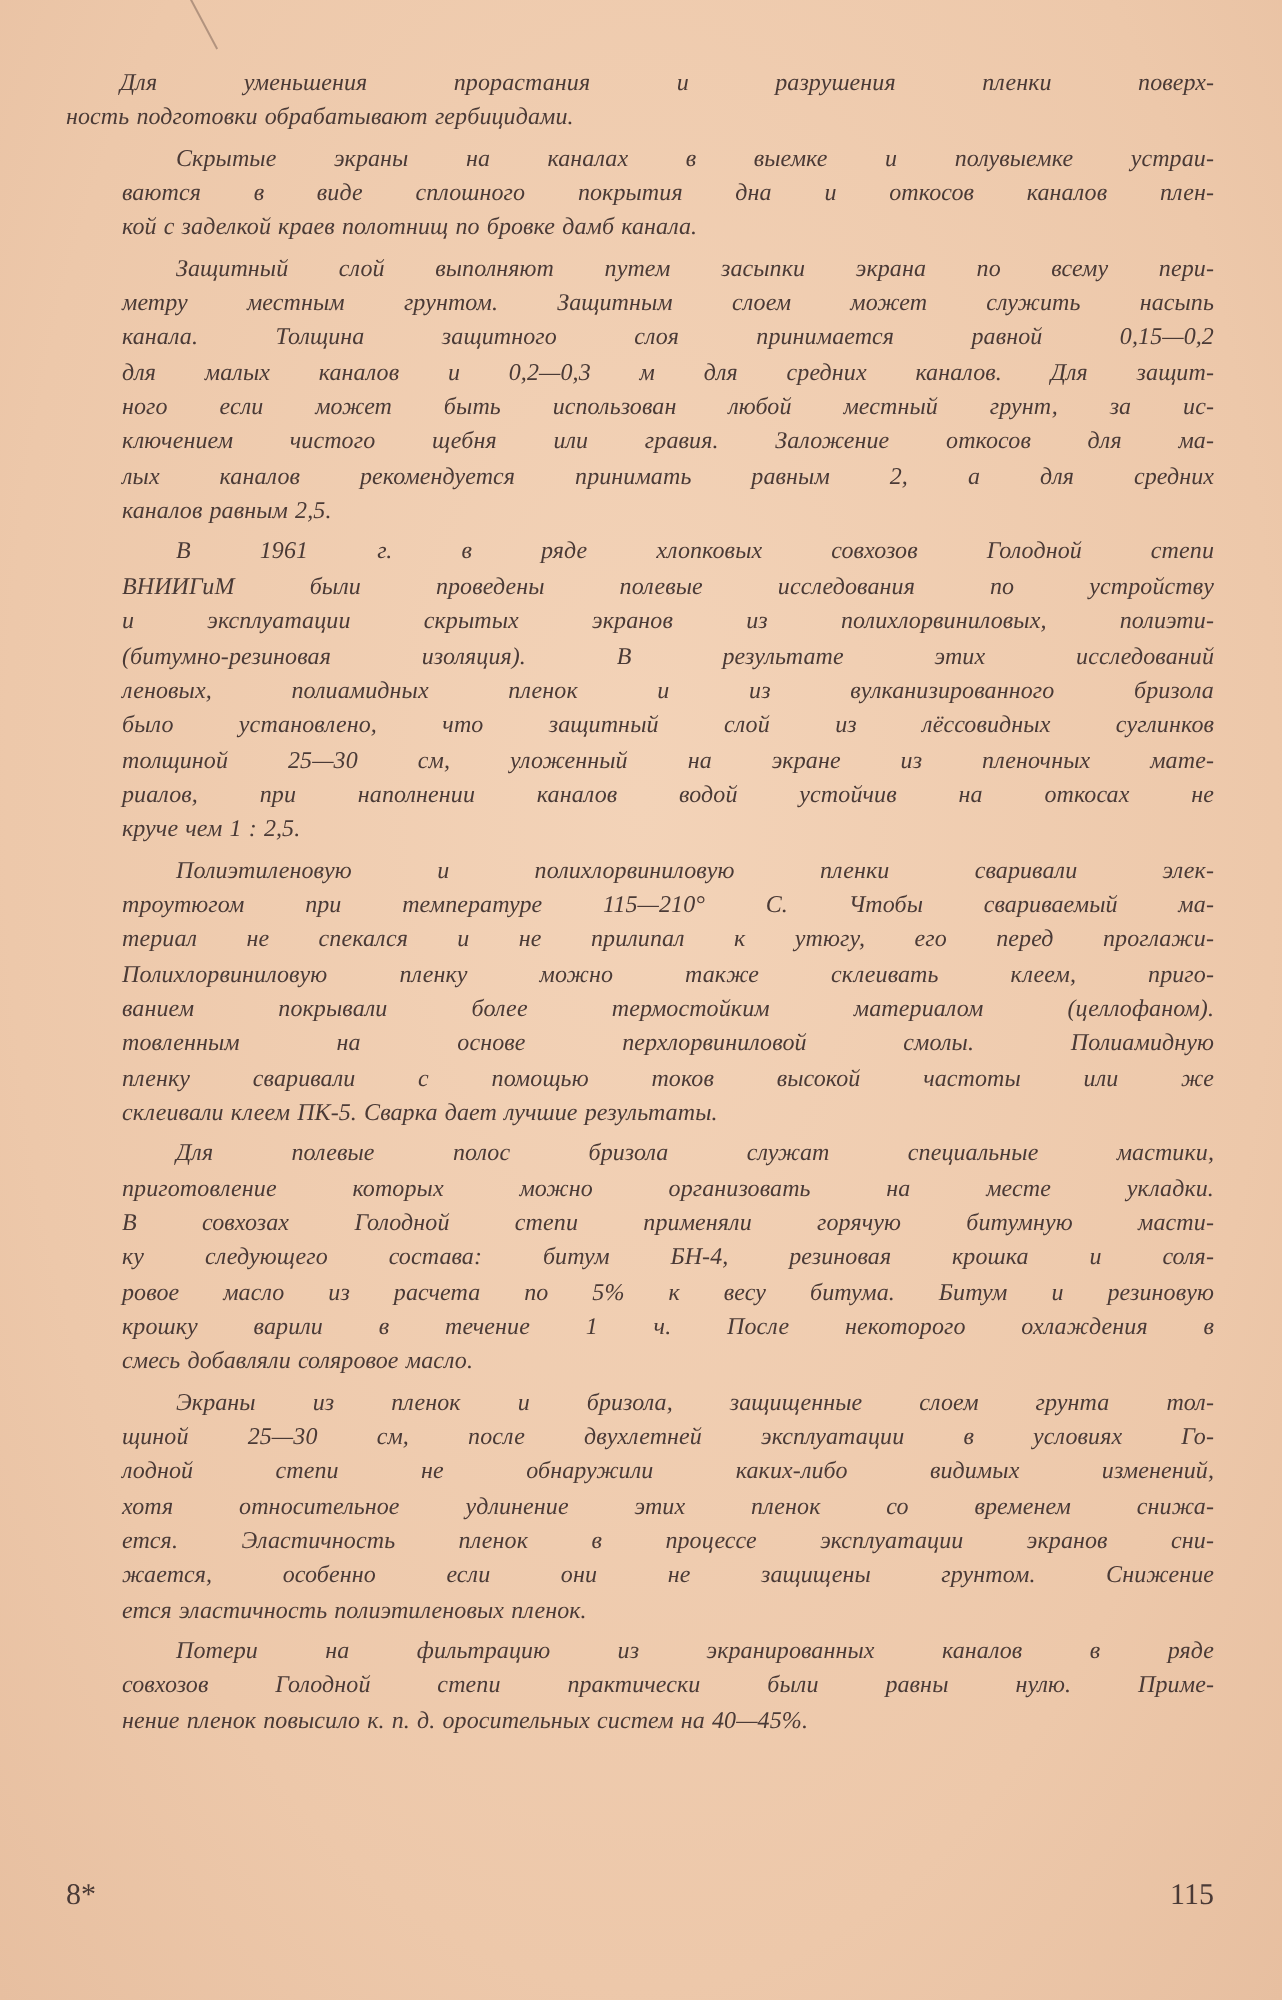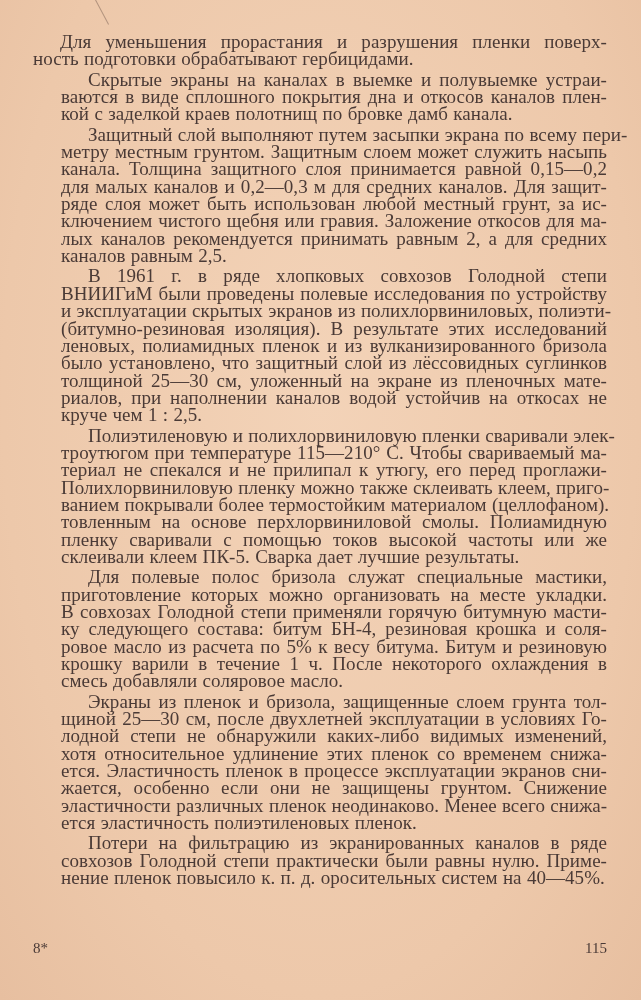--- a/index.html
+++ b/index.html
@@ -6,24 +6,25 @@
   body {
     width: 641px; height: 1000px; overflow: hidden;
     background: #f0cdb0;
     background-image: radial-gradient(ellipse at 50% 40%, #f3d3b8 0%, #edc8aa 70%, #e7bfa0 100%);
     position: relative;
     font-family: "Liberation Serif", "DejaVu Serif", serif;
     color: #4a3a36;
   }
   .page { position: absolute; left: 33px; top: 33px; width: 574px; }
   .para {
-    margin: 0; font-size: 19px; line-height: 17.35px;
+    margin: 0; font-size: 12px; line-height: 17.35px;
     text-align: justify; text-indent: 27px;
     letter-spacing: 0.05px; word-spacing: 0.5px;
     hyphens: manual;
+    font-style: italic;
   }
   .para + .para { margin-top: 3px; margin-left: 28px; }
   .line { display: block; text-align: justify; text-align-last: justify; white-space: nowrap; }
   .line.last { text-align-last: left; }
   .line.first { padding-left: 27px; }
   .para .line { text-indent: 0; }
   .footer { position: absolute; top: 940px; left: 33px; width: 574px; font-size: 15px; }
   .footer .sig { position: absolute; left: 0; }
   .footer .num { position: absolute; right: 0; text-align: right; }
   .crease { position: absolute; left: 95px; top: 0; width: 1px; height: 28px;
@@ -42,21 +43,21 @@
     <p class="para">
       <span class="line first">Скрытые экраны на каналах в выемке и полувыемке устраи-</span>
       <span class="line">ваются в виде сплошного покрытия дна и откосов каналов плен-</span>
       <span class="line last">кой с заделкой краев полотнищ по бровке дамб канала.</span>
     </p>
     <p class="para">
       <span class="line first">Защитный слой выполняют путем засыпки экрана по всему пери-</span>
       <span class="line">метру местным грунтом. Защитным слоем может служить насыпь</span>
       <span class="line">канала. Толщина защитного слоя принимается равной 0,15—0,2</span>
       <span class="line">для малых каналов и 0,2—0,3 м для средних каналов. Для защит-</span>
-      <span class="line">ряде слоя может быть использован любой местный грунт, за ис-</span>
+      <span class="line">ного если может быть использован любой местный грунт, за ис-</span>
       <span class="line">ключением чистого щебня или гравия. Заложение откосов для ма-</span>
       <span class="line">лых каналов рекомендуется принимать равным 2, а для средних</span>
       <span class="line last">каналов равным 2,5.</span>
     </p>
     <p class="para">
       <span class="line first">В 1961 г. в ряде хлопковых совхозов Голодной степи</span>
       <span class="line">ВНИИГиМ были проведены полевые исследования по устройству</span>
       <span class="line">и эксплуатации скрытых экранов из полихлорвиниловых, полиэти-</span>
       <span class="line">(битумно-резиновая изоляция). В результате этих исследований</span>
       <span class="line">леновых, полиамидных пленок и из вулканизированного бризола</span>
@@ -84,21 +85,20 @@
       <span class="line">крошку варили в течение 1 ч. После некоторого охлаждения в</span>
       <span class="line last">смесь добавляли соляровое масло.</span>
     </p>
     <p class="para">
       <span class="line first">Экраны из пленок и бризола, защищенные слоем грунта тол-</span>
       <span class="line">щиной 25—30 см, после двухлетней эксплуатации в условиях Го-</span>
       <span class="line">лодной степи не обнаружили каких-либо видимых изменений,</span>
       <span class="line">хотя относительное удлинение этих пленок со временем снижа-</span>
       <span class="line">ется. Эластичность пленок в процессе эксплуатации экранов сни-</span>
       <span class="line">жается, особенно если они не защищены грунтом. Снижение</span>
-      <span class="line">эластичности различных пленок неодинаково. Менее всего снижа-</span>
       <span class="line last">ется эластичность полиэтиленовых пленок.</span>
     </p>
     <p class="para">
       <span class="line first">Потери на фильтрацию из экранированных каналов в ряде</span>
       <span class="line">совхозов Голодной степи практически были равны нулю. Приме-</span>
       <span class="line last">нение пленок повысило к. п. д. оросительных систем на 40—45%.</span>
     </p>
   </div>
 
 <div class="footer">

